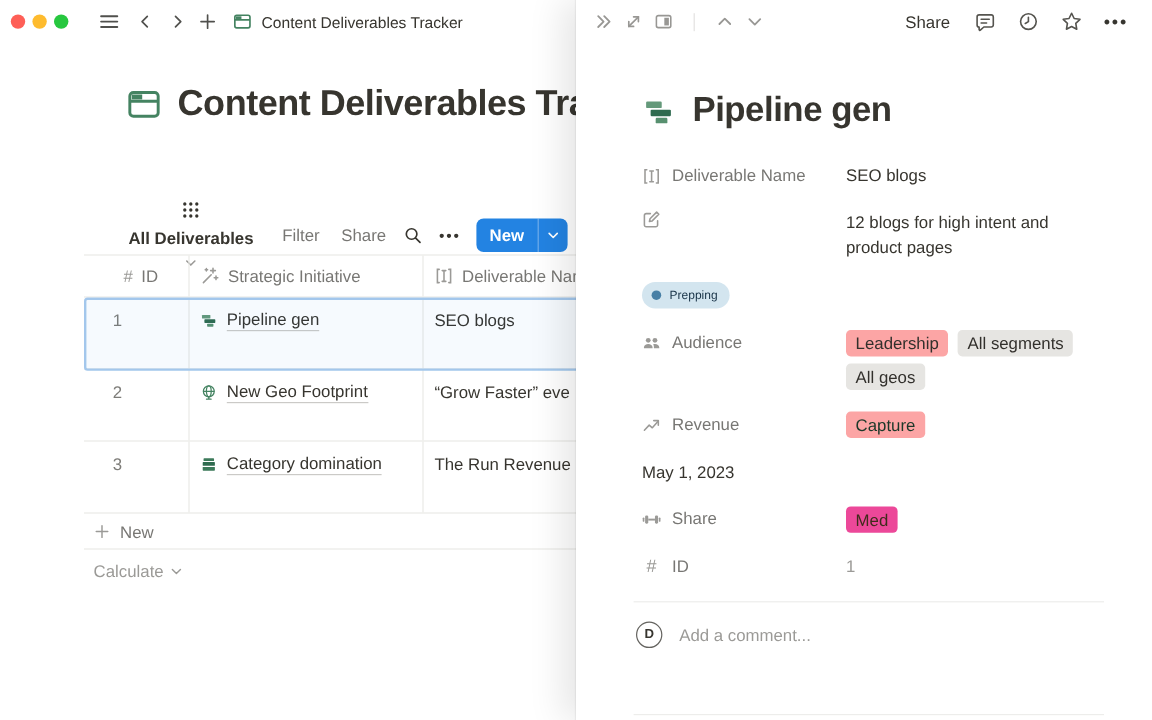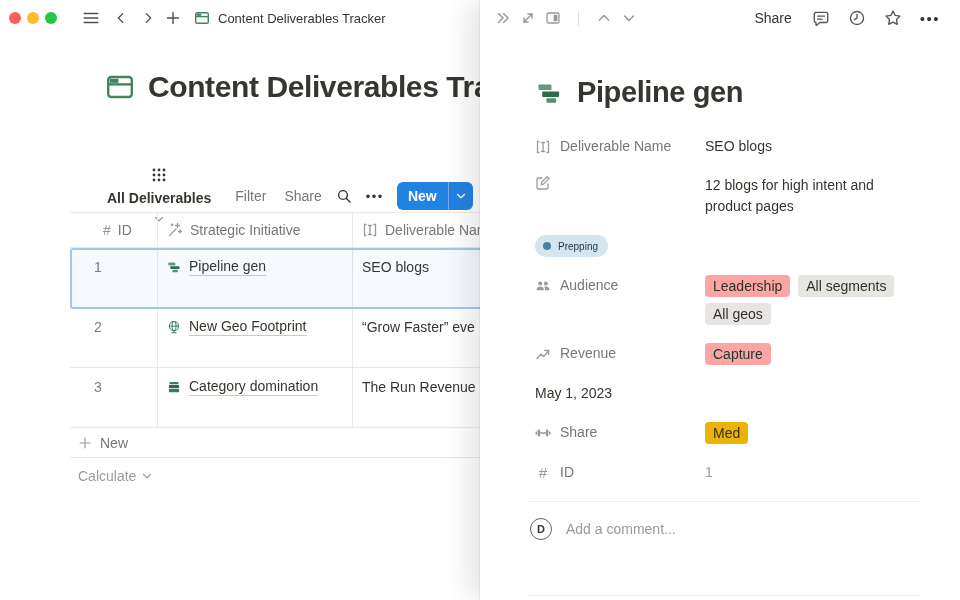--- a/index.html
+++ b/index.html
@@ -400,21 +400,21 @@
           <svg class="i16" viewBox="0 0 16 16" fill="currentColor">
               <rect x="2.6" y="4.6" width="2.6" height="6.8" rx="1.1"></rect>
               <rect x="10.8" y="4.6" width="2.6" height="6.8" rx="1.1"></rect>
               <rect x="5.2" y="7.2" width="5.6" height="1.6"></rect>
               <rect x="0.6" y="6.2" width="1.4" height="3.6" rx="0.7"></rect>
               <rect x="14" y="6.2" width="1.4" height="3.6" rx="0.7"></rect>
             </svg>
           <span>Share</span>
         </div>
         <div class="prop-value">
-          <span class="tag" style="background:#eab308;color:#402c1b">Med</span>
+          <span class="tag" style="background:#ec4899;color:#402c1b">Med</span>
         </div>
       </div>
 
       <div class="prop">
         <div class="prop-label">
           <span class="hash-glyph" style="font-size:15px;width:16px;text-align:center">#</span>
           <span>ID</span>
         </div>
         <div class="prop-value muted">1</div>
       </div>

